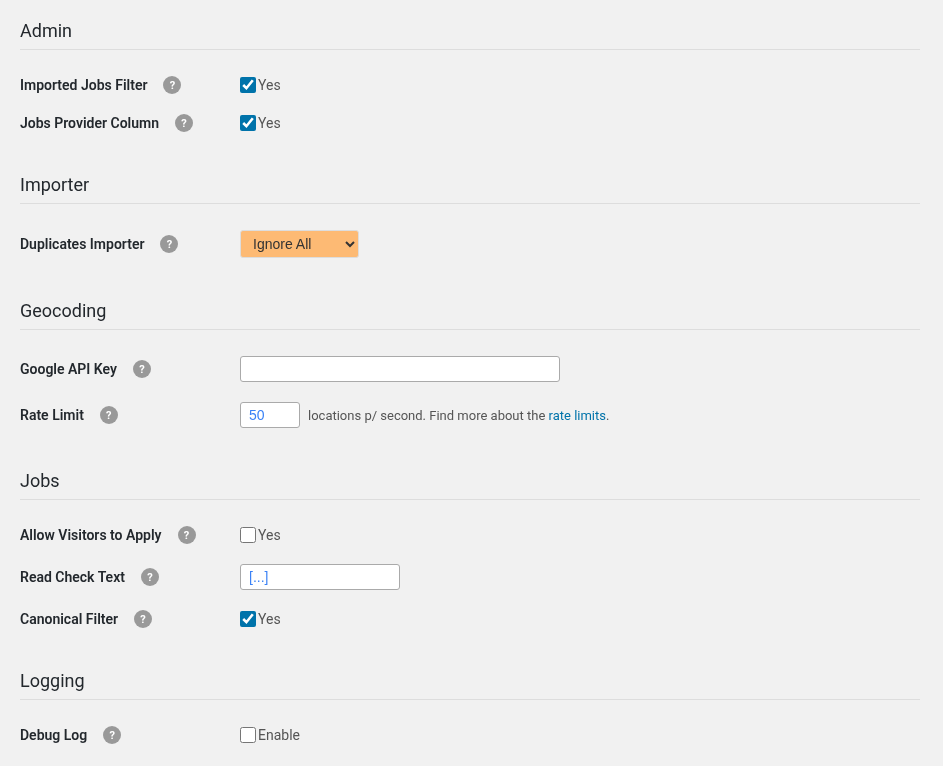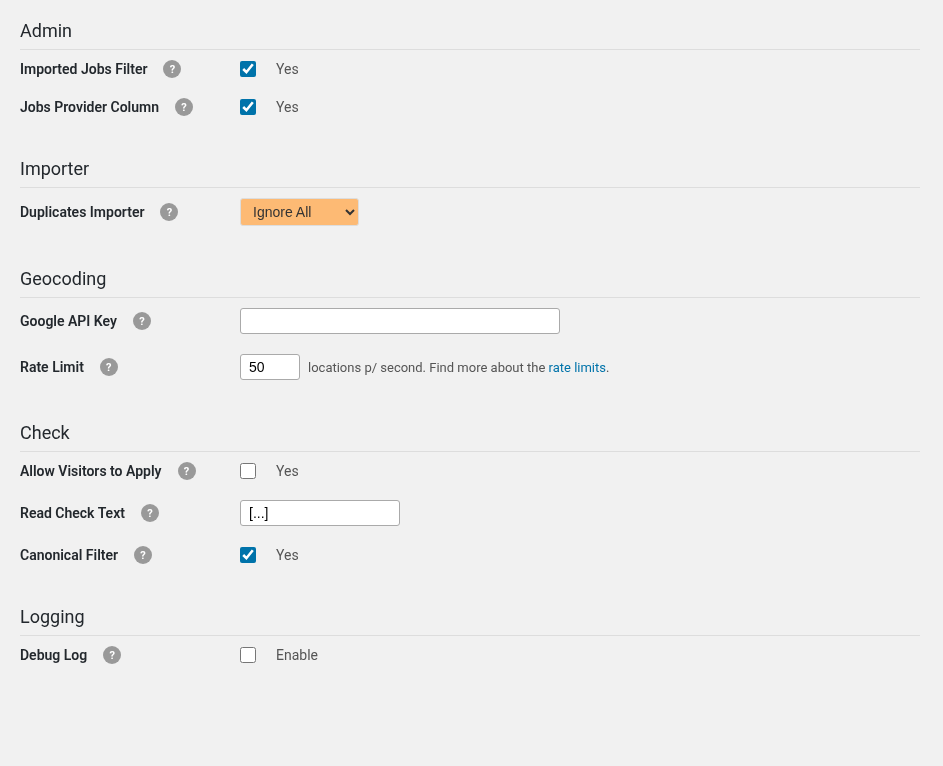--- a/index.html
+++ b/index.html
@@ -12,20 +12,21 @@
     }
     .settings-form {
       max-width: 900px;
     }
     .section-title {
       font-size: 18px;
       font-weight: 400;
       color: #23282d;
       border-bottom: 1px solid #ddd;
       padding-bottom: 8px;
+      margin-bottom: 16px;
       margin-top: 24px;
     }
     .section-title:first-child {
       margin-top: 0;
     }
     .help-icon {
       display: inline-flex;
       align-items: center;
       justify-content: center;
       width: 18px;
@@ -34,21 +35,21 @@
       background: #999;
       color: #fff;
       font-size: 11px;
       font-weight: bold;
       cursor: pointer;
       flex-shrink: 0;
     }
     .checkbox-label {
       display: flex;
       align-items: center;
-      gap: 20px;
+      gap: 2px;
       font-size: 14px;
       color: #555;
     }
     input[type="checkbox"] {
       width: 16px;
       height: 16px;
       cursor: pointer;
       accent-color: #0073aa;
     }
     select {
@@ -59,21 +60,21 @@
       font-size: 14px;
       color: #333;
       cursor: pointer;
       appearance: auto;
     }
     input[type="text"] {
       padding: 4px 8px;
       border: 1px solid #aaa;
       border-radius: 3px;
       font-size: 14px;
-      color: #000000;
+      color: #3b82f6;
       outline: none;
     }
     .api-key-input {
       width: 320px;
     }
     .rate-limit-input {
       width: 60px;
     }
     .read-more-input {
       width: 160px;
@@ -168,21 +169,21 @@
       <div class="form-row-label">
         <span>Rate Limit</span>
         <span class="help-icon">?</span>
       </div>
       <div class="form-row-field">
         <input type="text" placeholder="" class="rate-limit-input" value="50" style="">
         <span class="field-description">locations p/ second. Find more about the <a href="#">rate limits</a>.</span>
       </div>
     </div>
     <div class="section-gap"></div>
-    <h2 class="section-title">Check</h2>
+    <h2 class="section-title">Jobs</h2>
     <div class="form-row">
       <div class="form-row-label">
         <span>Allow Visitors to Apply</span>
         <span class="help-icon">?</span>
       </div>
       <div class="form-row-field">
         <label class="checkbox-label">
           <input type="checkbox" style="">
           <span>Yes</span>
         </label>

